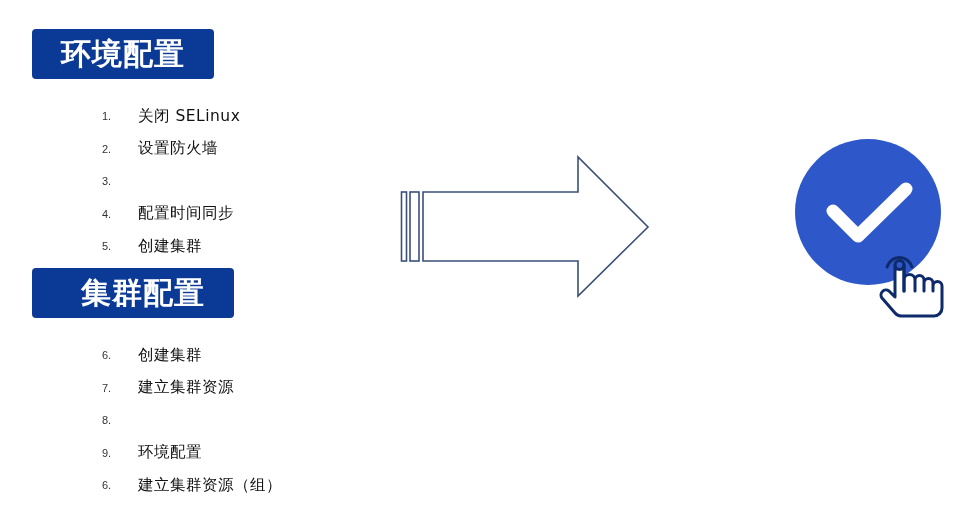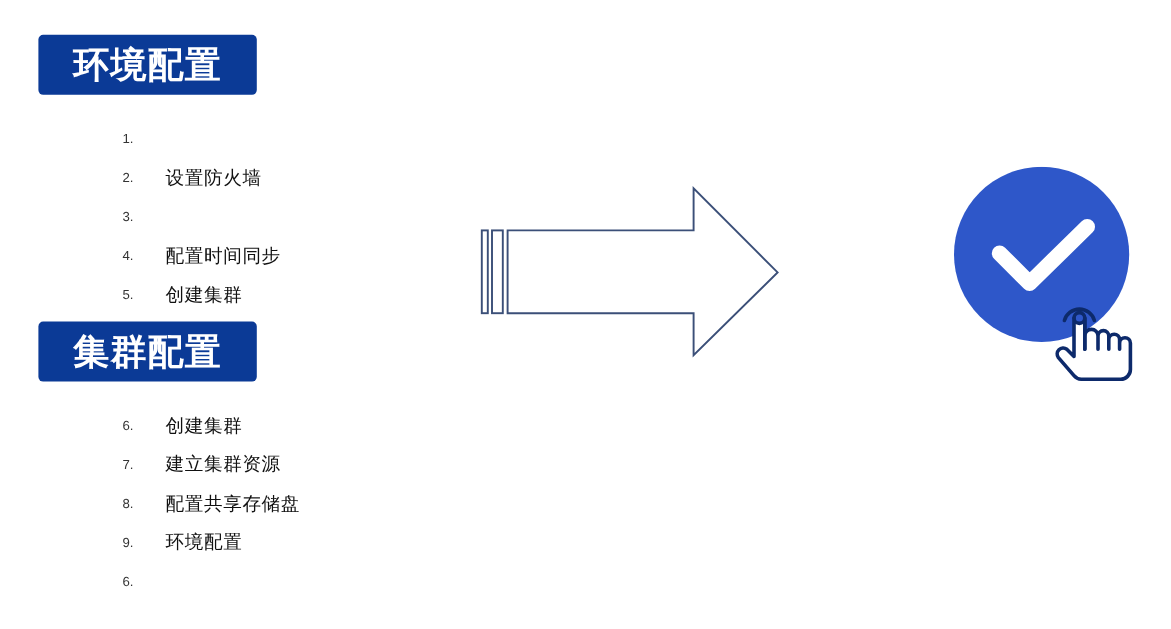--- a/index.html
+++ b/index.html
@@ -23,58 +23,59 @@
   .step-text { font-size: 15.5px; color: #111111; letter-spacing: 0.5px; }
   svg { position: absolute; }
 </style>
 </head>
 <body>
 
 <div class="section-header" style="top:29px;">环境配置</div>
 <ul class="steps" style="top:100px;">
   <li class="step">
       <span class="step-num">1.</span>
+      <span class="step-text">关闭 SELinux</span>
     </li>
   <li class="step">
       <span class="step-num">2.</span>
       <span class="step-text">设置防火墙</span>
     </li>
   <li class="step">
       <span class="step-num">3.</span>
     </li>
   <li class="step">
       <span class="step-num">4.</span>
       <span class="step-text">配置时间同步</span>
     </li>
   <li class="step">
       <span class="step-num">5.</span>
       <span class="step-text">创建集群</span>
     </li>
 </ul>
 
-<div class="section-header" style="top:268px;">集群配置</div>
+<div class="section-header" style="top:268px;padding-left:20px;">集群配置</div>
 <ul class="steps" style="top:339px;">
   <li class="step">
       <span class="step-num">6.</span>
       <span class="step-text">创建集群</span>
     </li>
   <li class="step">
       <span class="step-num">7.</span>
       <span class="step-text">建立集群资源</span>
     </li>
   <li class="step">
       <span class="step-num">8.</span>
-      <span class="step-text">配置共享存储盘</span>
     </li>
   <li class="step">
       <span class="step-num">9.</span>
       <span class="step-text">环境配置</span>
     </li>
   <li class="step">
       <span class="step-num">6.</span>
+      <span class="step-text">建立集群资源（组）</span>
     </li>
 </ul>
 
 <svg style="left:395px; top:150px;" width="260" height="155" viewBox="0 0 260 155">
   <rect x="6.5" y="42" width="5" height="69" fill="none" stroke="#3b4f78" stroke-width="1.6"></rect>
   <rect x="15" y="42" width="9" height="69" fill="none" stroke="#3b4f78" stroke-width="1.6"></rect>
   <path d="M28 42 L183 42 L183 7 L253 77 L183 146 L183 111 L28 111 Z" fill="none" stroke="#3b4f78" stroke-width="1.6" stroke-linejoin="miter"></path>
 </svg>
 
 <svg style="left:793px; top:139px;" width="152" height="152" viewBox="0 0 152 152">

